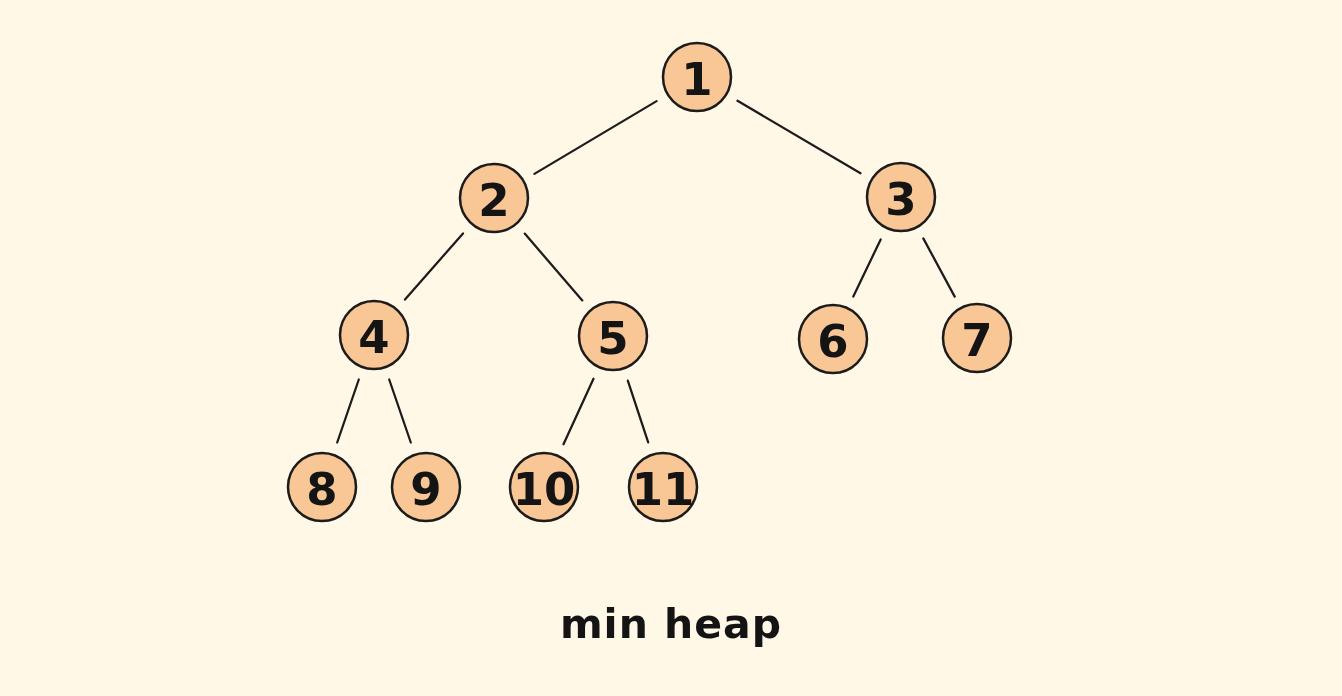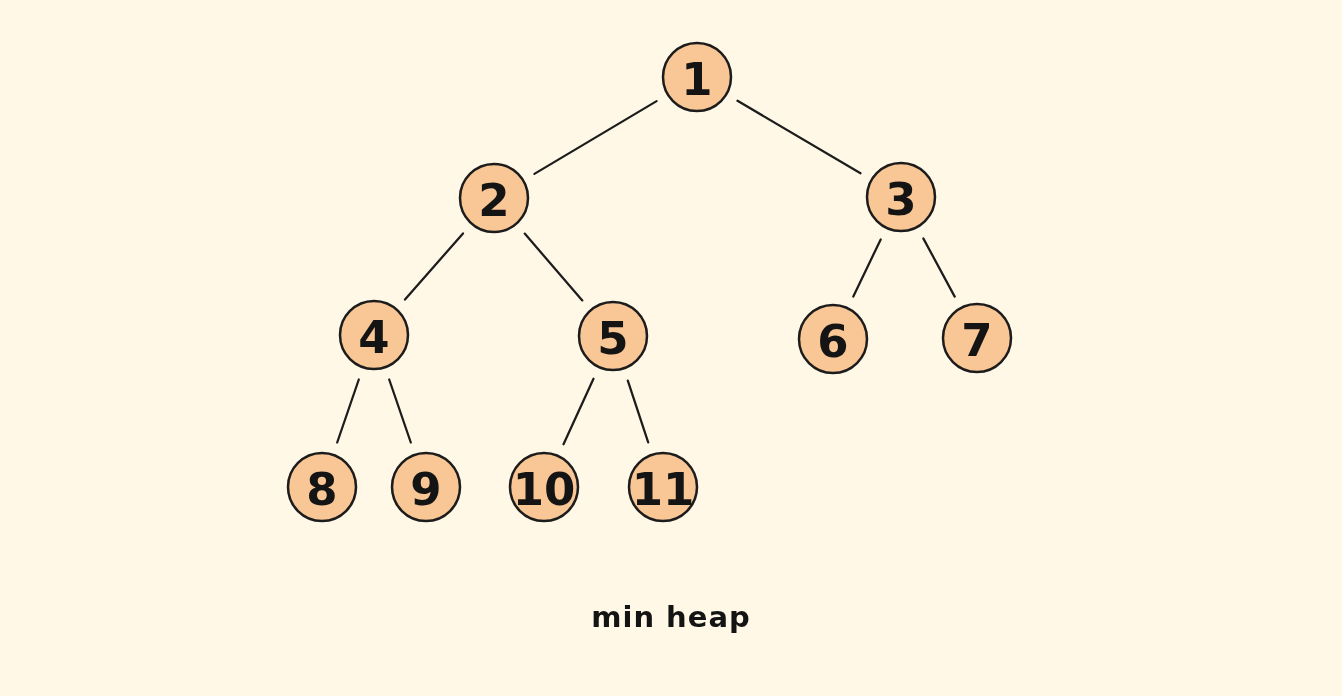--- a/index.html
+++ b/index.html
@@ -17,21 +17,21 @@
     position: absolute;
     left: 0;
     top: 0;
   }
   .caption {
     position: absolute;
     left: 0;
     right: 0;
     top: 600px;
     text-align: center;
-    font-size: 29px;
+    font-size: 41px;
     font-weight: 700;
     letter-spacing: 1px;
   }
   .node-label {
     font-family: "DejaVu Sans", "Liberation Sans", sans-serif;
     font-weight: 700;
   }
 </style>
 </head>
 <body>

